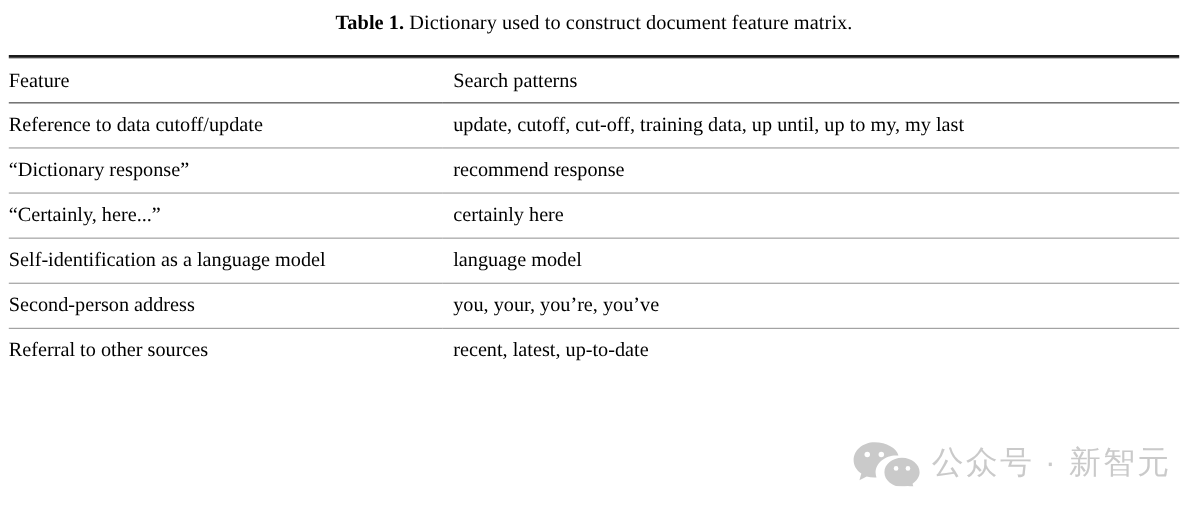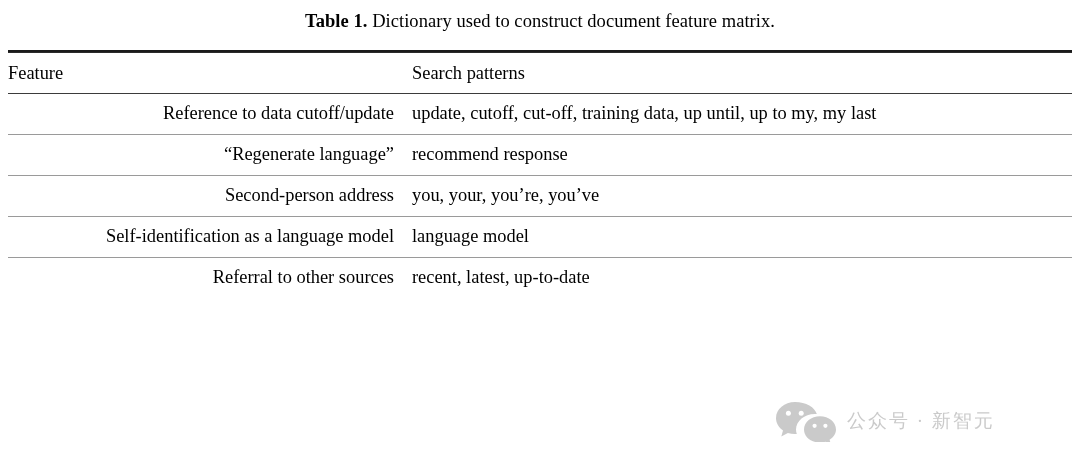--- a/index.html
+++ b/index.html
@@ -73,21 +73,20 @@
     padding: 7px 0 8px 0;
     border-bottom: 1.1px solid #9a9a9a;
     line-height: 25px;
   }
   table.dict tbody tr:last-child td {
     border-bottom: none;
   }
   table.dict tbody td.col1 {
     padding-right: 8px;
     white-space: nowrap;
-    text-align: right;
   }
   table.dict tbody td.col2 {
     padding-left: 10px;
     padding-right: 14px;
     text-align: justify;
     text-justify: inter-word;
     hyphens: manual;
   }
 
   
@@ -96,22 +95,22 @@
     left: 775px;
     top: 400px;
     display: flex;
     align-items: center;
     gap: 10px;
     pointer-events: none;
     opacity: 0.92;
   }
   .wm-logo { display: block; }
   .wm-text {
-    font-family: Liberation Serif, serif;
-    font-size: 19px;
+    font-family: Liberation Sans, sans-serif;
+    font-size: 29px;
     color: #c6c6c6;
     letter-spacing: 2px;
     white-space: nowrap;
   }
 </style>
 </head>
 <body>
 
 <div class="caption">
   <span class="tag">Table 1.</span><span> Dictionary used to construct document feature matrix.</span>
@@ -129,30 +128,34 @@
         <th class="col1">Feature</th>
         <th class="col2">Search patterns</th>
       </tr>
     </thead>
     <tbody>
       <tr>
         <td class="col1">Reference to data cutoff/update</td>
         <td class="col2">update, cutoff, cut-off, training data, up until, up to my, my last</td>
       </tr>
       <tr>
-        <td class="col1">“Regenerate language”</td>
+        <td class="col1">“Dictionary response”</td>
         <td class="col2">recommend response</td>
+      </tr>
+      <tr>
+        <td class="col1">“Certainly, here...”</td>
+        <td class="col2">certainly here</td>
+      </tr>
+      <tr>
+        <td class="col1">Self-identification as a language model</td>
+        <td class="col2">language model</td>
       </tr>
       <tr>
         <td class="col1">Second-person address</td>
         <td class="col2">you, your, you’re, you’ve</td>
-      </tr>
-      <tr>
-        <td class="col1">Self-identification as a language model</td>
-        <td class="col2">language model</td>
       </tr>
       <tr>
         <td class="col1">Referral to other sources</td>
         <td class="col2">recent, latest, up-to-date</td>
       </tr>
     </tbody>
   </table>
 
 </div>
 

